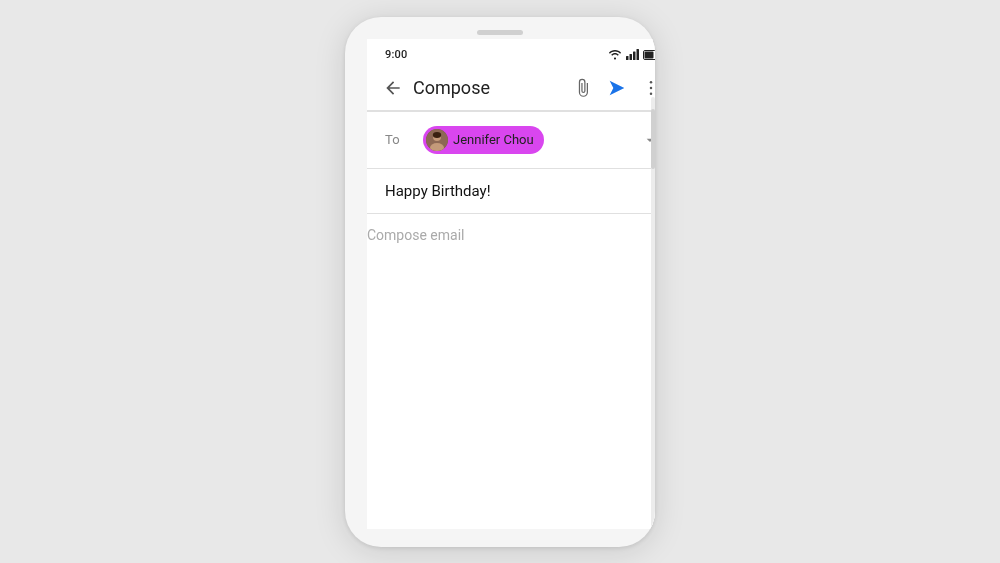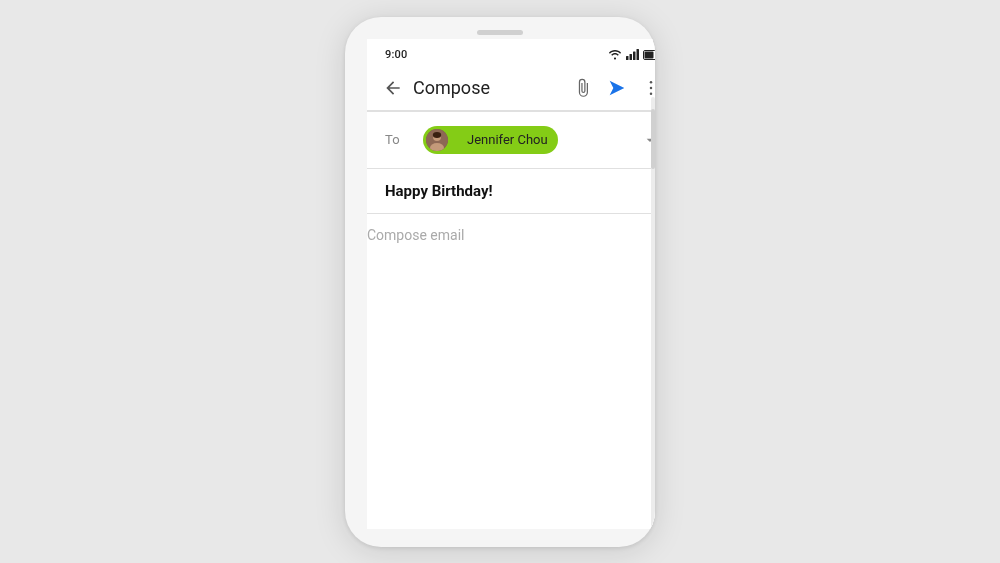--- a/index.html
+++ b/index.html
@@ -150,22 +150,22 @@
       display: flex;
       align-items: center;
       justify-content: center;
       color: #888;
     }
 
     
     .to-chip {
       display: inline-flex;
       align-items: center;
-      gap: 19px;
-      background: #84cc16;
+      gap: 5px;
+      background: #d946ef;
       border-radius: 20px;
       padding: 3px 10px 3px 3px;
       font-size: 13px;
       color: #222;
     }
 
     .to-chip-avatar {
       width: 22px;
       height: 22px;
       border-radius: 50%;
@@ -187,21 +187,21 @@
     .subject-row {
       display: flex;
       align-items: center;
       padding: 13px 18px;
       background: #fff;
       flex-shrink: 0;
     }
 
     .subject-text {
       font-size: 15px;
-      font-weight: 700;
+      font-weight: 400;
       color: #111;
     }
 
     
     .body-row {
       display: flex;
       align-items: flex-start;
       padding: 13px 0;
       background: #fff;
       flex: 1;

